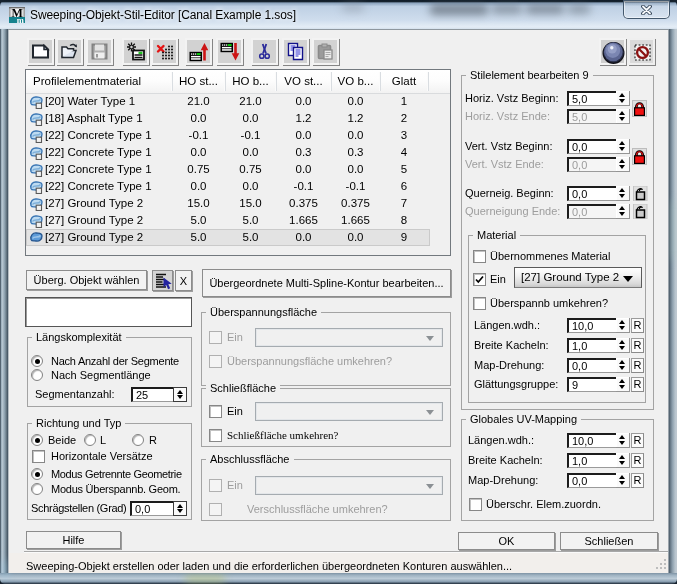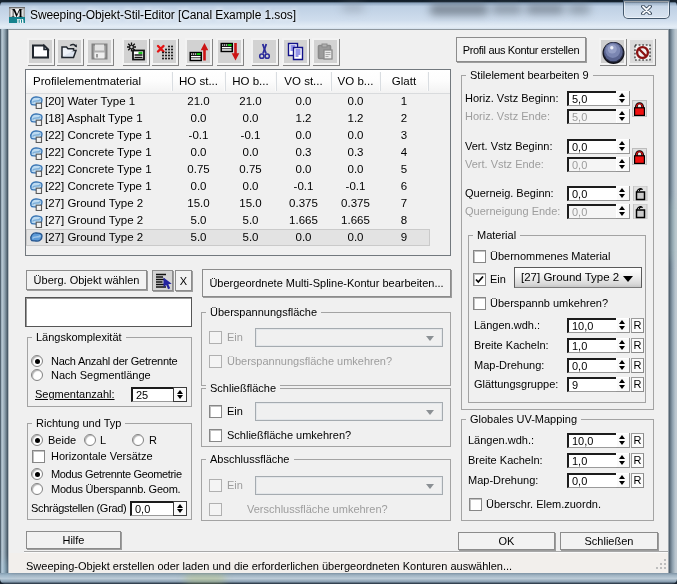--- a/index.html
+++ b/index.html
@@ -234,21 +234,20 @@
   </div>
   <div class="tb" style="left:312px">
     <svg width="21" height="21" viewBox="0 0 21 21">
       <rect x="3.5" y="4.5" width="12" height="13" rx="1" fill="#9b9b9b" stroke="#8a8a8a" stroke-width="1.6"></rect>
       <rect x="7" y="3" width="5" height="3" fill="#b3b3b3" stroke="#8a8a8a"></rect>
       <rect x="9" y="9" width="8" height="9" fill="#e9e9e9" stroke="#8a8a8a" stroke-width="1.3"></rect>
       <path d="M10.5 11.5 h5 M10.5 13.5 h5 M10.5 15.5 h3" stroke="#a9a9a9" stroke-width="1"></path>
     </svg>
   </div>
 
-  <div class="btn" style="left:456px;top:37px;width:130px;height:25px;line-height:24px;"><span style="letter-spacing:-0.35px">Profil aus Kontur erstellen</span></div>
   <div class="tb" style="left:599px;top:38px;background:#cfcfcf;">
     <svg width="23" height="23" viewBox="0 0 23 23">
       <circle cx="11.5" cy="12" r="11" fill="#111118"></circle>
       <circle cx="11.5" cy="11.3" r="10.2" fill="#272c44"></circle>
       <circle cx="11.3" cy="10.8" r="9.4" fill="#5a6490"></circle>
       <circle cx="10.8" cy="9.6" r="7.4" fill="#7b86b2"></circle>
       <circle cx="10.2" cy="8" r="4.6" fill="#959fc6"></circle>
       <circle cx="9.8" cy="6.8" r="1.7" fill="#eef1fa"></circle>
     </svg>
   </div>
@@ -398,24 +397,24 @@
       </g>
       <path d="M10.5 6.5 L10.5 16.5 L13.2 14.1 L15.1 18.2 L17.2 17.2 L15.3 13.2 L18.7 12.8 Z" fill="#2424a0"></path>
     </svg>
   </div>
   <div class="btn" style="left:175px;top:270px;width:17px;height:21px;line-height:20px;">X</div>
   <div class="abs" style="left:25px;top:297px;width:167px;height:30px;box-sizing:border-box;background:#fff;border:1px solid #555;box-shadow:inset 1px 1px 0 #9a9a9a;"></div>
   <div class="gb" style="left:27px;top:337px;width:165px;height:70px;">
       <b>Längskomplexität</b>
     </div>
   <div class="rb on" style="left:31px;top:355px;"></div>
-  <div class="t" style="left:51px;top:355px;"><span style="letter-spacing:-0.25px">Nach Anzahl der Getrennte</span></div>
+  <div class="t" style="left:51px;top:355px;"><span style="letter-spacing:-0.25px">Nach Anzahl der Segmente</span></div>
   <div class="rb" style="left:31px;top:369px;"></div>
   <div class="t" style="left:51px;top:369px;">Nach Segmentlänge</div>
-  <div class="t" style="left:35px;top:388px;text-decoration:underline;">Segmentanzahl:</div>
+  <div class="t" style="left:35px;top:388px;">Segmentanzahl:</div>
   <div class="spin" style="left:131px;top:387px;width:56px;">25</div>
   <div class="sar" style="left:173px;top:387px;border:1px solid #3c3c3c;box-shadow:none;"></div>
   <div class="gb" style="left:27px;top:423px;width:165px;height:97px;">
       <b>Richtung und Typ</b>
     </div>
   <div class="rb on" style="left:31px;top:434px;"></div>
   <div class="t" style="left:48px;top:434px;">Beide</div>
   <div class="rb" style="left:84px;top:434px;"></div>
   <div class="t" style="left:100px;top:434px;">L</div>
   <div class="rb" style="left:132px;top:434px;"></div>
@@ -440,21 +439,21 @@
   <div class="dd" style="left:255px;top:328px;width:188px;"></div>
   <div class="cb dis" style="left:209px;top:355px;"></div>
   <div class="t g" style="left:227px;top:355px;">Überspannungsfläche umkehren?</div>
   <div class="gb" style="left:201px;top:388px;width:250px;height:59px;">
       <b>Schließfläche</b>
     </div>
   <div class="cb" style="left:209px;top:405px;"></div>
   <div class="t" style="left:227px;top:405px;">Ein</div>
   <div class="dd" style="left:255px;top:402px;width:188px;"></div>
   <div class="cb" style="left:209px;top:429px;"></div>
-  <div class="t" style="left:227px;top:429px;">Schließfläche umkehren?</div>
+  <div class="t" style="left:227px;top:429px;font-family:Liberation Serif, serif;">Schließfläche umkehren?</div>
   <div class="gb" style="left:201px;top:459px;width:250px;height:62px;">
       <b>Abschlussfläche</b>
     </div>
   <div class="cb dis" style="left:209px;top:479px;"></div>
   <div class="t g" style="left:227px;top:479px;">Ein</div>
   <div class="dd" style="left:255px;top:476px;width:188px;"></div>
   <div class="cb dis" style="left:209px;top:503px;"></div>
   <div class="t g" style="left:227px;top:503px;margin-left:20px;">Verschlussfläche umkehren?</div>
 
   <div class="gb" style="left:461px;top:75px;width:193px;height:335px;">

